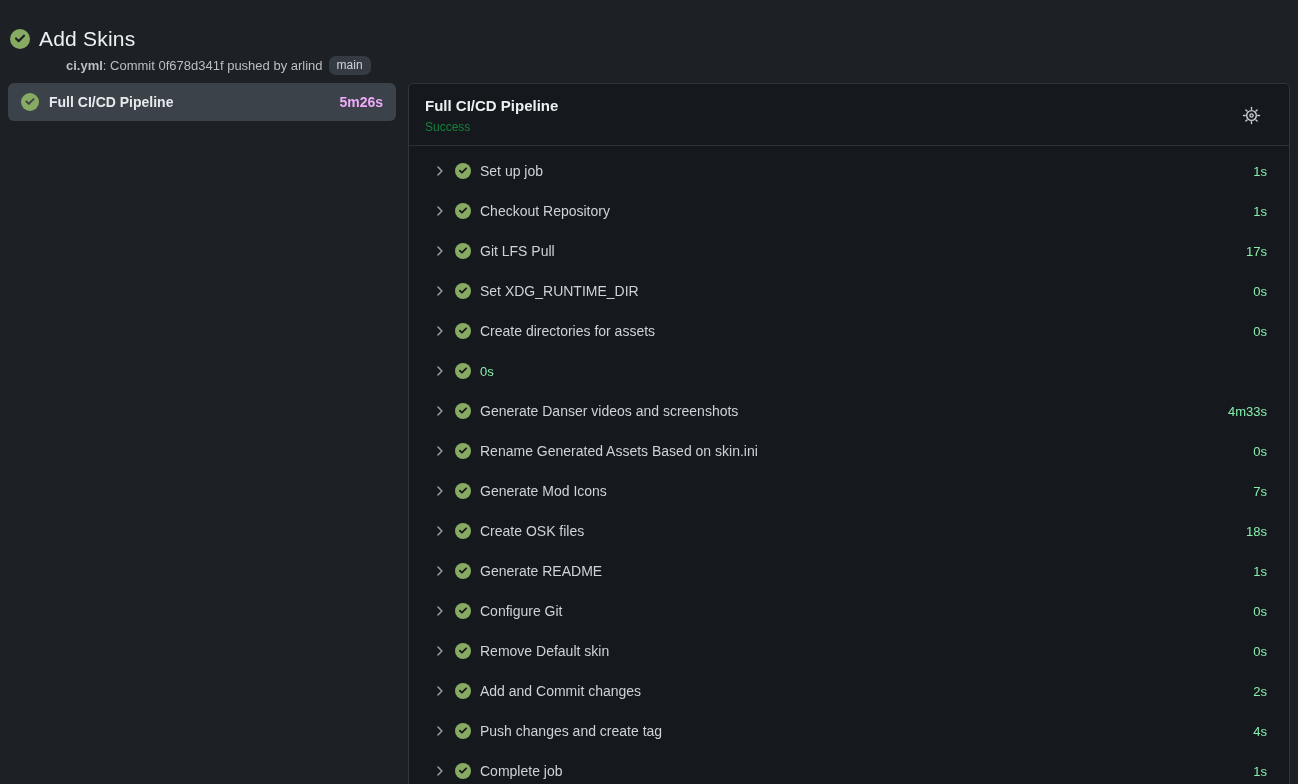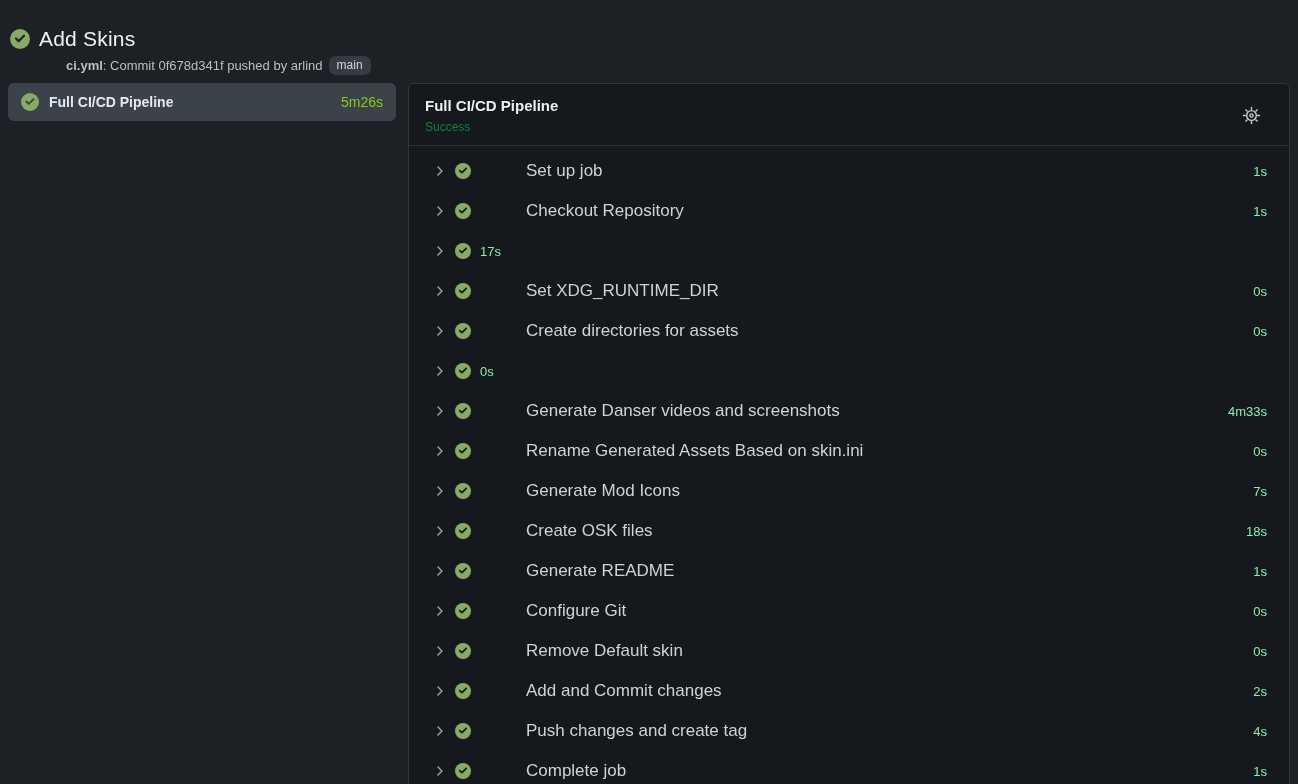--- a/index.html
+++ b/index.html
@@ -29,21 +29,21 @@
   
   .content { display: flex; align-items: flex-start; gap: 12px; }
 
   .jobs-sidebar { width: 388px; flex-shrink: 0; }
   .job-item {
     height: 38px; border-radius: 6px; display: flex; align-items: center;
     gap: 10px; padding: 0 13px; cursor: pointer; font-size: 14px;
   }
   .job-item.selected { background: #3b4249; }
   .job-item .job-name { font-weight: bold; color: #e7eaed; flex: 1; }
-  .job-item .job-duration { font-weight: normal; color: #84cc16; }
+  .job-item .job-duration { font-weight: bold; color: #f0abfc; }
 
   
   .job-panel {
     flex: 1; background: #15181d; border: 1px solid #30363c;
     border-radius: 5px; overflow: hidden;
   }
   .panel-header {
     display: flex; align-items: center; justify-content: space-between;
     padding: 11px 16px 10px 16px; border-bottom: 1px solid #2c3238;
   }
@@ -55,21 +55,21 @@
   }
 
   
   .steps-list { padding: 5px 0; }
   .step-row {
     height: 40px; display: flex; align-items: center;
     padding: 0 22px 0 24px; cursor: pointer;
   }
   .step-chevron { display: flex; align-items: center; margin-right: 8px; }
   .step-status { display: flex; align-items: center; margin-right: 9px; }
-  .step-name { font-size: 17px; color: #ced3d7; flex: 1; margin-left: 46px; }
+  .step-name { font-size: 14px; color: #ced3d7; flex: 1; }
   .step-duration { font-size: 13px; color: #86efac; }
 
   .icon-svg { display: block; }
 </style>
 </head>
 <body>
 
 <div class="app">
 
   <header class="run-header">
@@ -164,20 +164,21 @@
       <svg class="icon-svg" width="14" height="14" viewBox="0 0 16 16">
         <path d="M5.7 3.5 10.2 8 5.7 12.5" fill="none" stroke="#9ba1a8" stroke-width="1.7" stroke-linecap="round" stroke-linejoin="round"></path>
       </svg>
     </span>
     <span class="step-status">
       <svg class="icon-svg" width="16" height="16" viewBox="0 0 16 16">
         <circle cx="8" cy="8" r="8" fill="#87ab63"></circle>
         <path d="M11.2 5.4 6.9 9.7 4.8 7.6" fill="none" stroke="#15181d" stroke-width="1.7" stroke-linecap="round" stroke-linejoin="round"></path>
       </svg>
     </span>
+    <span class="step-name">Git LFS Pull</span>
     <span class="step-duration">17s</span>
   </div>
           <div class="step-row">
     <span class="step-chevron">
       <svg class="icon-svg" width="14" height="14" viewBox="0 0 16 16">
         <path d="M5.7 3.5 10.2 8 5.7 12.5" fill="none" stroke="#9ba1a8" stroke-width="1.7" stroke-linecap="round" stroke-linejoin="round"></path>
       </svg>
     </span>
     <span class="step-status">
       <svg class="icon-svg" width="16" height="16" viewBox="0 0 16 16">

